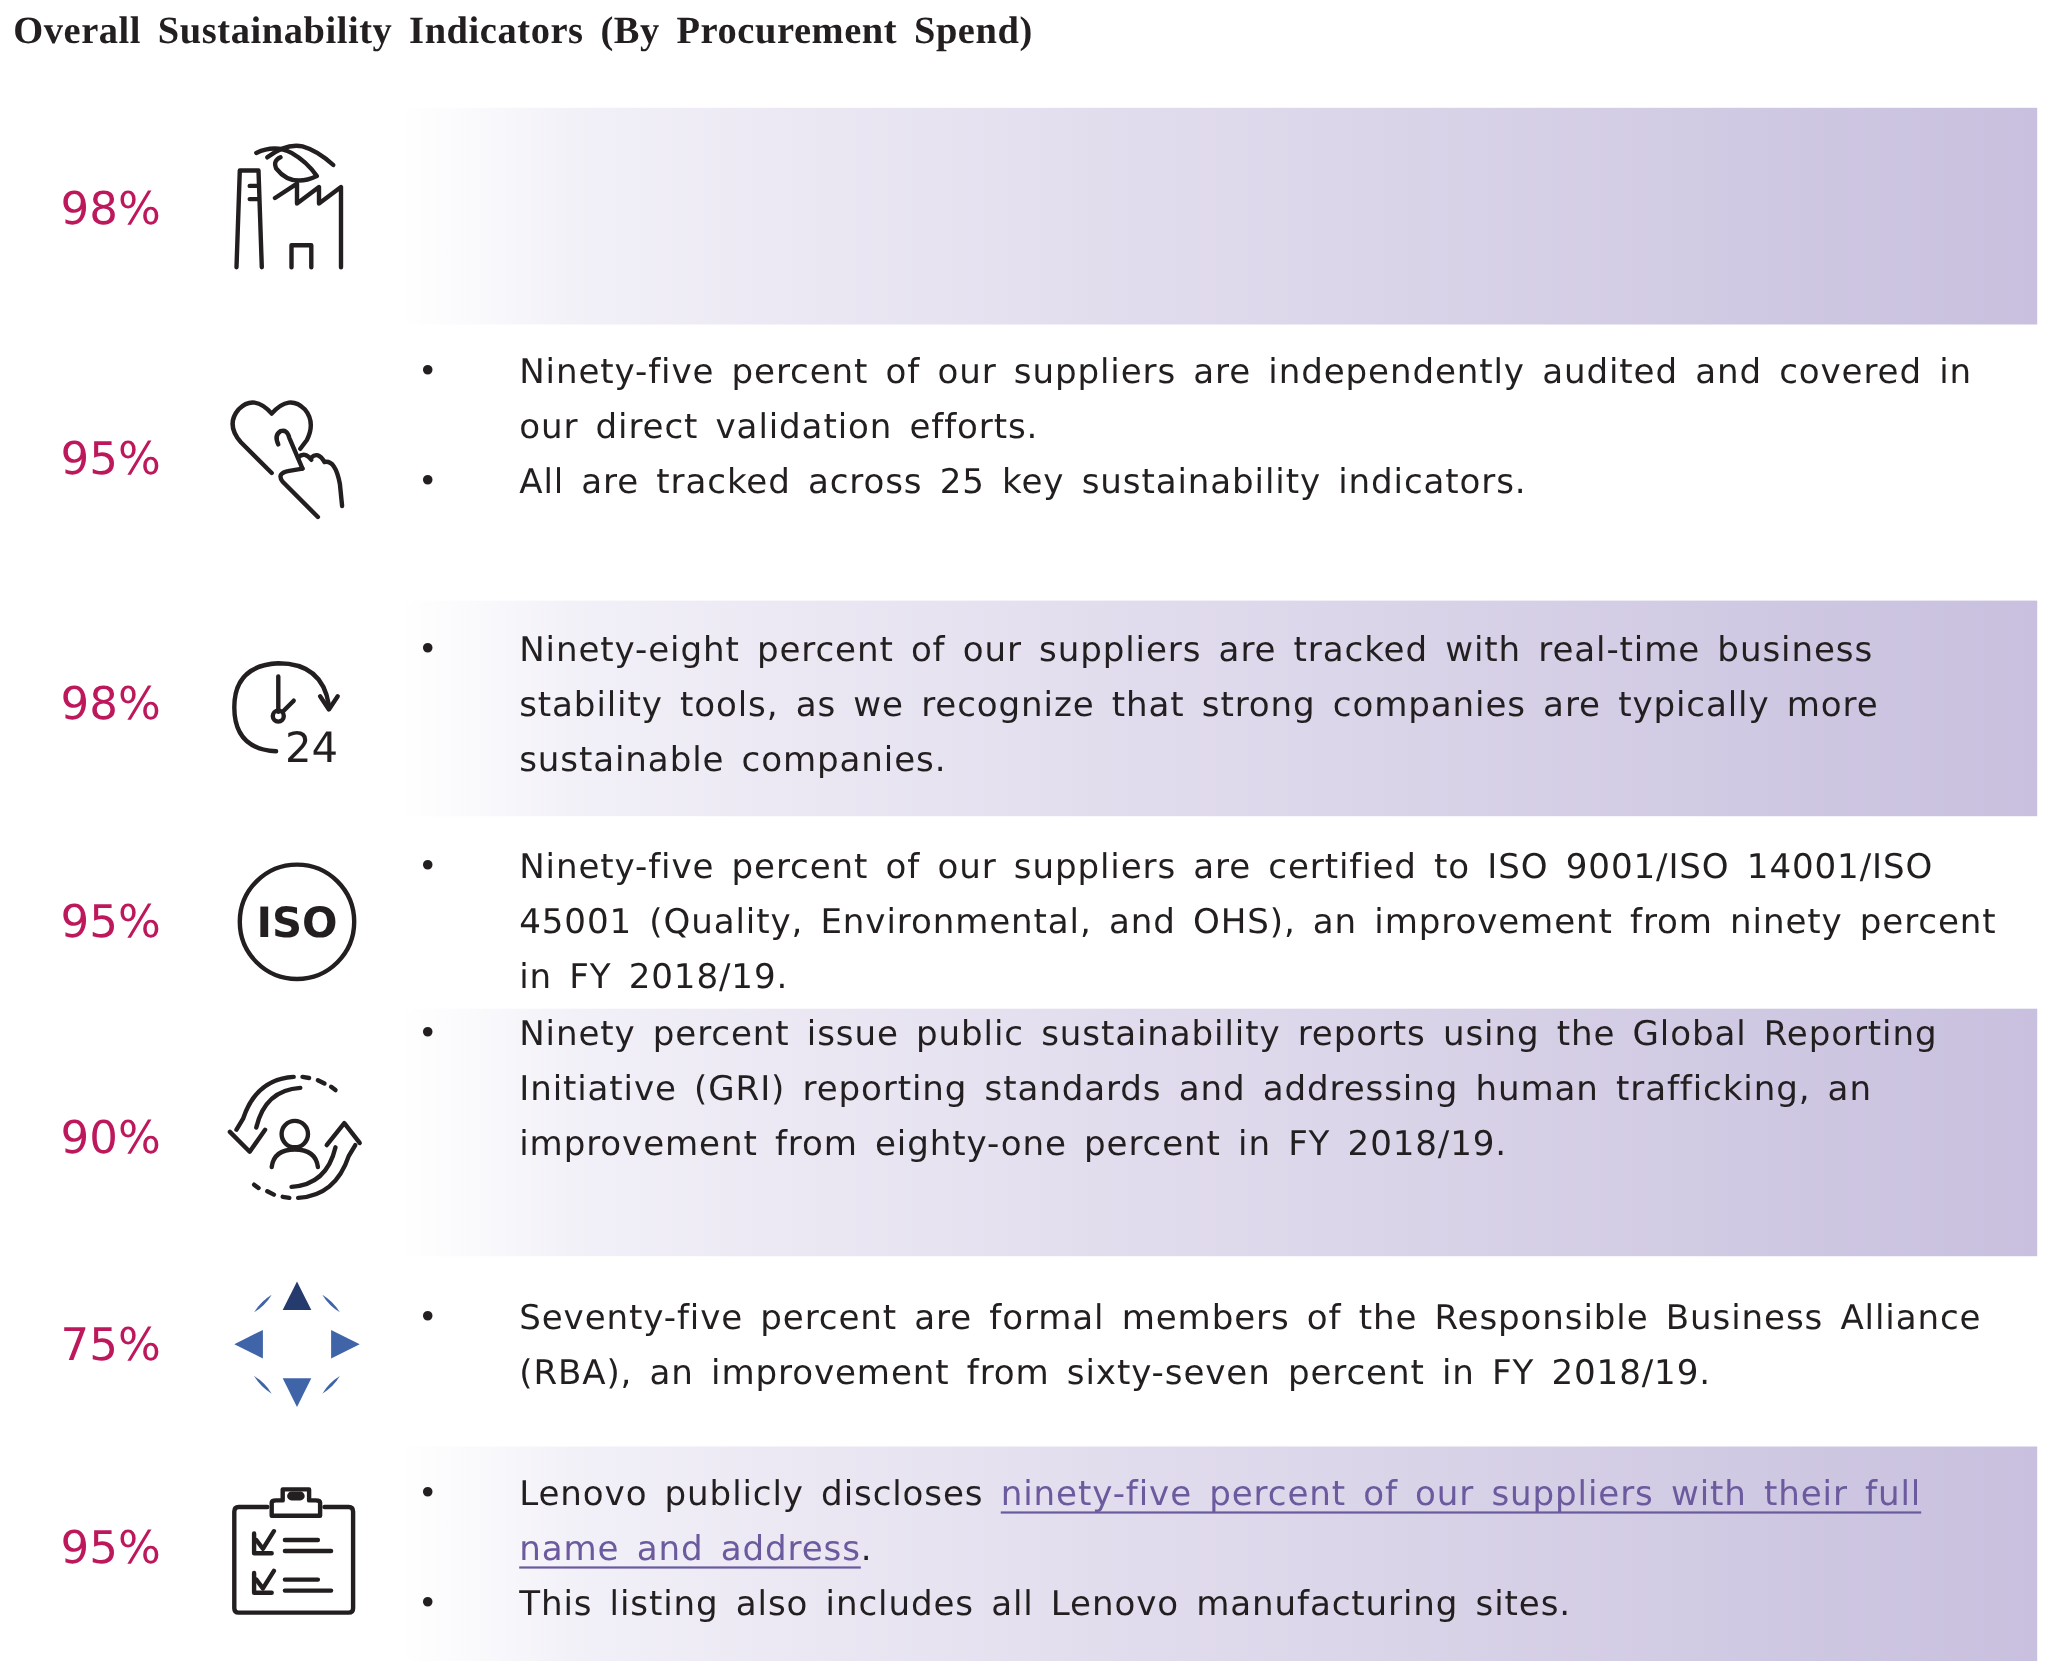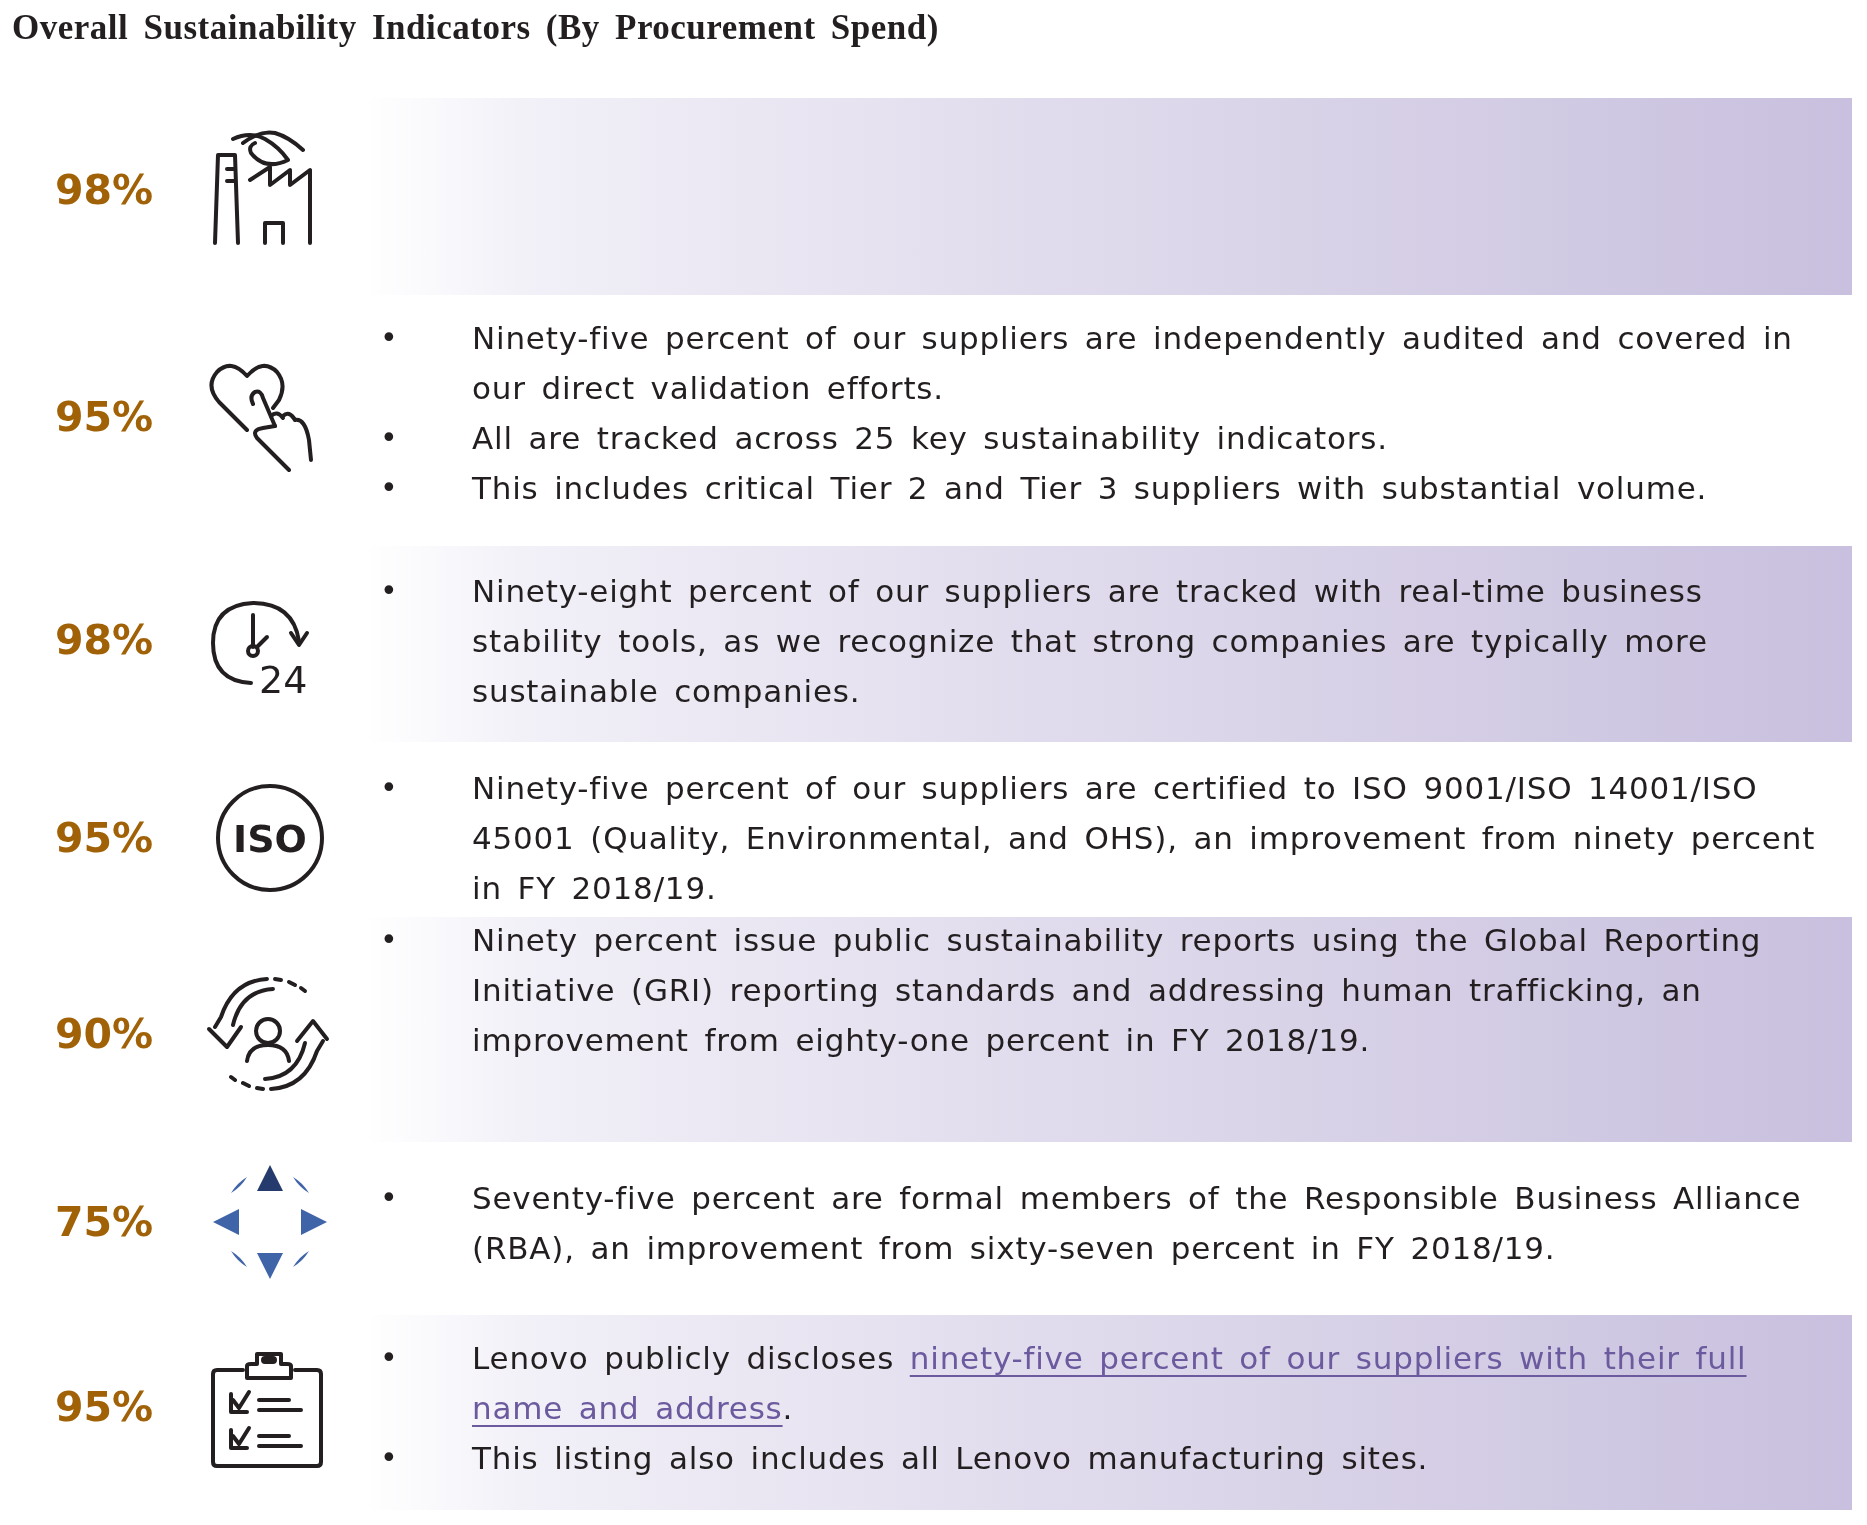--- a/index.html
+++ b/index.html
@@ -11,21 +11,21 @@
       position: absolute; left: 12px; top: 8px;
       font-family: Liberation Serif, serif; font-weight: bold;
       font-size: 35px; letter-spacing: 0.5px; word-spacing: 6px; color: #231f20;
     }
     .row { position: absolute; left: 0; width: 1867px; }
     .band {
       position: absolute; left: 365px; right: 15px; top: 0; bottom: 0;
       background: linear-gradient(90deg, rgba(255,255,255,0) 0%, #f1eff7 12%, #e1dced 45%, #c8c0de 100%);
     }
     .pct {
-      position: absolute; left: 55px; font-weight: bold; font-size: 41px; color: #a16207;
+      position: absolute; left: 55px; font-weight: normal; font-size: 41px; color: #be185d;
       transform: translateY(-50%);
     }
     .icon { position: absolute; left: 205px; width: 130px; height: 130px; transform: translateY(-50%); }
     .icon svg { width: 130px; height: 130px; display: block; }
     .bullets { position: absolute; left: 380px; right: 20px; top: 0; }
     .bullet {
       position: relative; padding-left: 92px; font-size: 31px; line-height: 50px;
       letter-spacing: 0.8px; word-spacing: 5px; color: #231f20;
     }
     .bullet::before {
@@ -59,21 +59,20 @@
     <svg viewBox="0 0 130 130" fill="none" stroke="#231f20" stroke-width="4" stroke-linecap="round" stroke-linejoin="round">
       <path d="M42 78 L14 50 Q0 34 12 20 Q26 6 42 24 Q58 6 72 20 Q82 32 74 48 L68 56"></path>
       <path d="M48 52 Q44 44 50 40 Q56 38 58 46 L70 74"></path>
       <path d="M66 64 Q72 58 78 66 M78 64 Q84 58 90 68 M90 68 Q100 66 104 88 L106 108"></path>
       <path d="M70 74 L58 76 Q46 78 52 86 L84 118"></path>
     </svg>
   </div>
   <div class="bullets" style="top:-2px;">
     <div class="bullet">Ninety-five percent of our suppliers are independently audited and covered in our direct validation efforts.</div>
     <div class="bullet">All are tracked across 25 key sustainability indicators.</div>
-    <div class="bullet">This includes critical Tier 2 and Tier 3 suppliers with substantial volume.</div>
   </div>
 </div>
 
 <div class="row" style="top:546px;height:196px;">
   <div class="band"></div>
   <div class="pct" style="top:94px;">98%</div>
   <div class="icon" style="top:94px;">
     <svg viewBox="0 0 130 130" fill="none" stroke="#231f20" stroke-width="4" stroke-linecap="round" stroke-linejoin="round">
       <path d="M46 108 Q8 106 8 68 Q8 30 48 28 Q88 28 94 66"></path>
       <path d="M86 58 L94 70 L102 58"></path>

